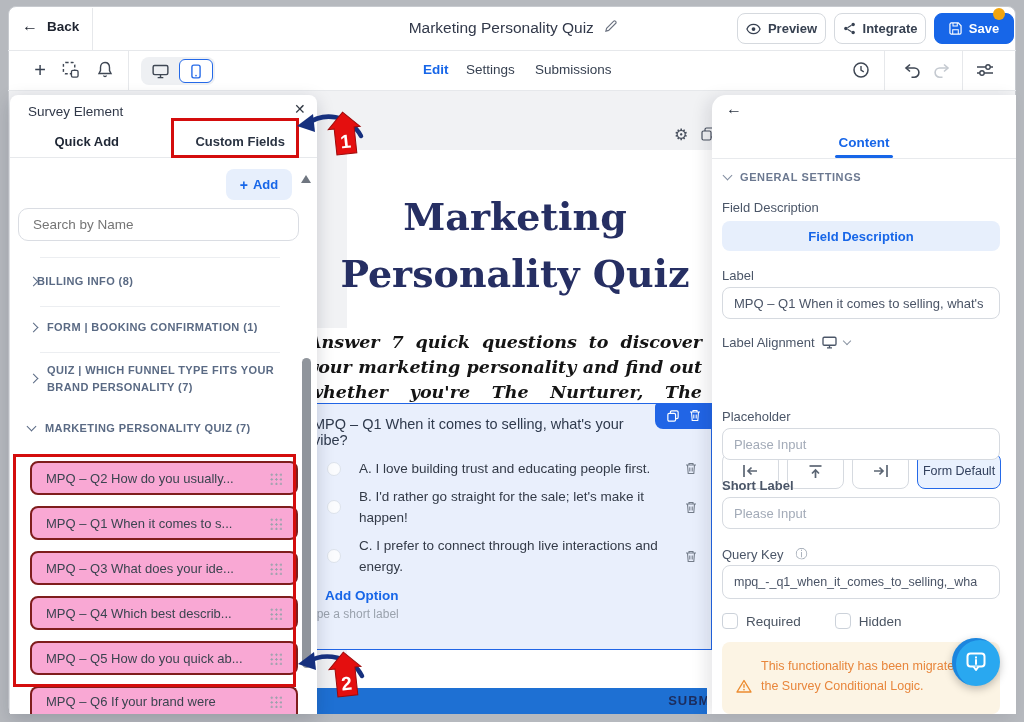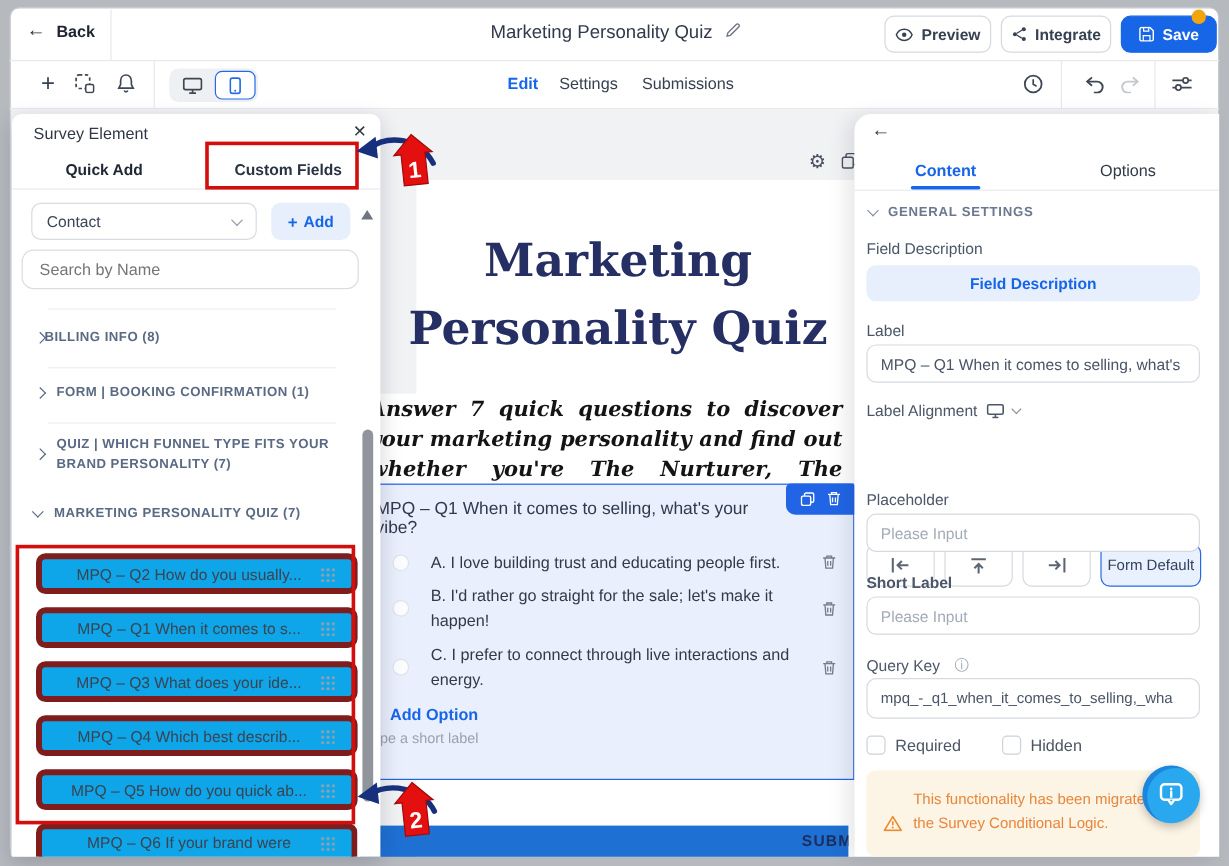--- a/index.html
+++ b/index.html
@@ -9,21 +9,21 @@
   .frame { position:absolute; inset:6px 8px 8px 8px; background:#ffffff; border:1px solid #c7cacf; border-radius:8px; }
   .hline { position:absolute; height:1px; background:#e6e8eb; }
   .vline { position:absolute; width:1px; background:#e6e8eb; }
   .btn { display:flex; align-items:center; justify-content:center; gap:7px; border:1px solid #d5d9de; border-radius:8px; background:#fff; font-size:13px; color:#374151; font-weight:600; cursor:pointer; }
   .icon { display:inline-flex; align-items:center; justify-content:center; }
   .chev { display:inline-block; width:7px; height:7px; border-right:1.7px solid #5a6a84; border-bottom:1.7px solid #5a6a84; }
   .chev-r { transform:rotate(-45deg); }
   .chev-d { transform:rotate(45deg); }
   .panel { background:#fff; }
   .sec-label { font-size:11px; font-weight:700; letter-spacing:.4px; color:#5a6a84; }
-  .field-card { position:absolute; left:20px; width:268px; height:34px; border:5px solid #7f1d1d; border-radius:8px; background:#0ea5e9; display:flex; align-items:center; padding:0 14px;text-align:center; }
+  .field-card { position:absolute; left:20px; width:268px; height:34px; border:2px solid #7f1d1d; border-radius:8px; background:#f9a8d4; display:flex; align-items:center; padding:0 14px; }
   .field-card .txt { font-size:13px; color:#3b4450; flex:1; white-space:nowrap; overflow:hidden; }
   .dots { width:13px; height:13px; background-image:radial-gradient(#99a1ab 1.15px, transparent 1.3px); background-size:4.6px 4.6px; background-position:0.5px 0.5px; }
   .rp-label { font-size:13px; color:#4b5668; }
   .rp-input { position:absolute; left:722px; width:278px; height:32px; border:1px solid #d6dae0; border-radius:8px; background:#fff; font-size:13px; color:#4a5466; padding:0 11px; outline:none; white-space:nowrap; overflow:hidden; font-family:"Liberation Sans", sans-serif; }
   .rp-input::placeholder { color:#a3abb8; }
   .align-btn { position:absolute; top:358px; height:36px; border:1px solid #d6dae0; border-radius:8px; background:#fff; display:flex; align-items:center; justify-content:center; cursor:pointer; }
   .checkbox { display:inline-block; width:16px; height:16px; border:1.4px solid #ccd2da; border-radius:4px; background:#fff; }
   .opt-row { display:flex; align-items:center; gap:0; margin-bottom:6px; }
   .radio { width:14px; height:14px; border-radius:50%; background:#fbfcfe; border:1px solid #dde3ec; flex:none; margin-left:26px; }
   .opt-text { font-size:13.5px; color:#333a47; line-height:1.6; width:340px; margin-left:18px; }
@@ -214,24 +214,20 @@
   </div>
 
   <div class="panel abs" style="left:10px; top:95px; width:307px; height:619px; border-radius:8px 8px 0 0; box-shadow:0 5px 18px rgba(15,23,42,.18); z-index:20;">
     <div class="abs" style="left:18px; top:9px; font-size:13.5px; color:#303848;">Survey Element</div>
     <div class="abs" style="left:284px; top:6px; font-size:14px; color:#333a45; cursor:pointer;">✕</div>
     <div class="abs" style="left:0; top:30px; width:100%; height:33px; display:flex; border-bottom:1px solid #e7e9ec;">
       <div style="flex:1; display:flex; align-items:center; justify-content:center; font-size:13px; font-weight:700; color:#1f2735; cursor:pointer;">Quick Add</div>
       <div style="flex:1; display:flex; align-items:center; justify-content:center; font-size:13px; font-weight:600; color:#2a3342; cursor:pointer;">Custom Fields</div>
     </div>
 
-    <div class="abs" style="left:16px; top:74px; width:188px; height:31px; border:1px solid #d8dce2; border-radius:8px; display:flex; align-items:center; padding:0 12px; cursor:pointer;">
-      <span style="font-size:13px; color:#3c4657; flex:1;">Contact</span>
-      <span class="chev chev-d" style="border-color:#9aa3af; margin-top:-3px;"></span>
-    </div>
     <div class="abs" style="left:216px; top:74px; width:66px; height:31px; background:#e7effc; border-radius:8px; display:flex; align-items:center; justify-content:center; gap:5px; cursor:pointer;">
       <span style="font-size:14px; color:#1766e8; font-weight:600;">+</span>
       <span style="font-size:13px; color:#1766e8; font-weight:600;">Add</span>
     </div>
     <div class="abs" style="left:291px; top:80px; width:0; height:0; border-left:5px solid transparent; border-right:5px solid transparent; border-bottom:8px solid #6f7680; cursor:pointer;"></div>
 
     <input class="abs" style="left: 8px; top: 113px; width: 281px; height: 33px; border: 1px solid rgb(218, 221, 227); border-radius: 10px; padding: 0px 14px; font-size: 13.5px; color: rgb(60, 70, 87); outline: none; font-family: &quot;Liberation Sans&quot;, sans-serif;" placeholder="Search by Name">
 
     <div class="hline" style="left:30px; width:240px; top:162px; background:#eceef1;"></div>
 
@@ -286,21 +282,20 @@
   </div>
 
   <div class="panel abs" style="left:712px; top:95px; width:304px; height:619px; border-radius:14px 0 0 0; box-shadow:-6px 2px 16px rgba(15,23,42,.10); z-index:15; overflow:hidden;">
     <div class="abs" style="left:14px; top:5px; font-size:16px; color:#2b3442; cursor:pointer;">←</div>
 
     <div class="abs" style="left:0; top:32px; width:100%; height:32px; display:flex; border-bottom:1px solid #e8eaed;">
       <div style="flex:1; position:relative; display:flex; align-items:center; justify-content:center; font-size:13.5px; font-weight:600; color:#1766e8; cursor:pointer;">
         <span>Content</span>
         <span class="abs" style="left:50%; transform:translateX(-50%); bottom:0; width:58px; height:3px; background:#1766e8; border-radius:2px;"></span>
       </div>
-      <div style="flex:1; display:flex; align-items:center; justify-content:center; font-size:13.5px; color:#313a48; cursor:pointer;">Options</div>
     </div>
 
     <div class="abs" style="left:12px; top:76px; display:flex; align-items:center; gap:9px; cursor:pointer;">
       <span class="chev chev-d" style="border-color:#828da0; margin-top:-3px;"></span>
       <span style="font-size:11px; font-weight:600; letter-spacing:.6px; color:#6b7890;">GENERAL SETTINGS</span>
     </div>
 
     <div class="abs rp-label" style="left:10px; top:105px;">Field Description</div>
     <div class="abs" style="left:10px; top:126px; width:278px; height:30px; background:#e7effc; border-radius:8px; display:flex; align-items:center; justify-content:center; font-size:13px; font-weight:700; color:#1766e8; cursor:pointer;">Field Description</div>
 

